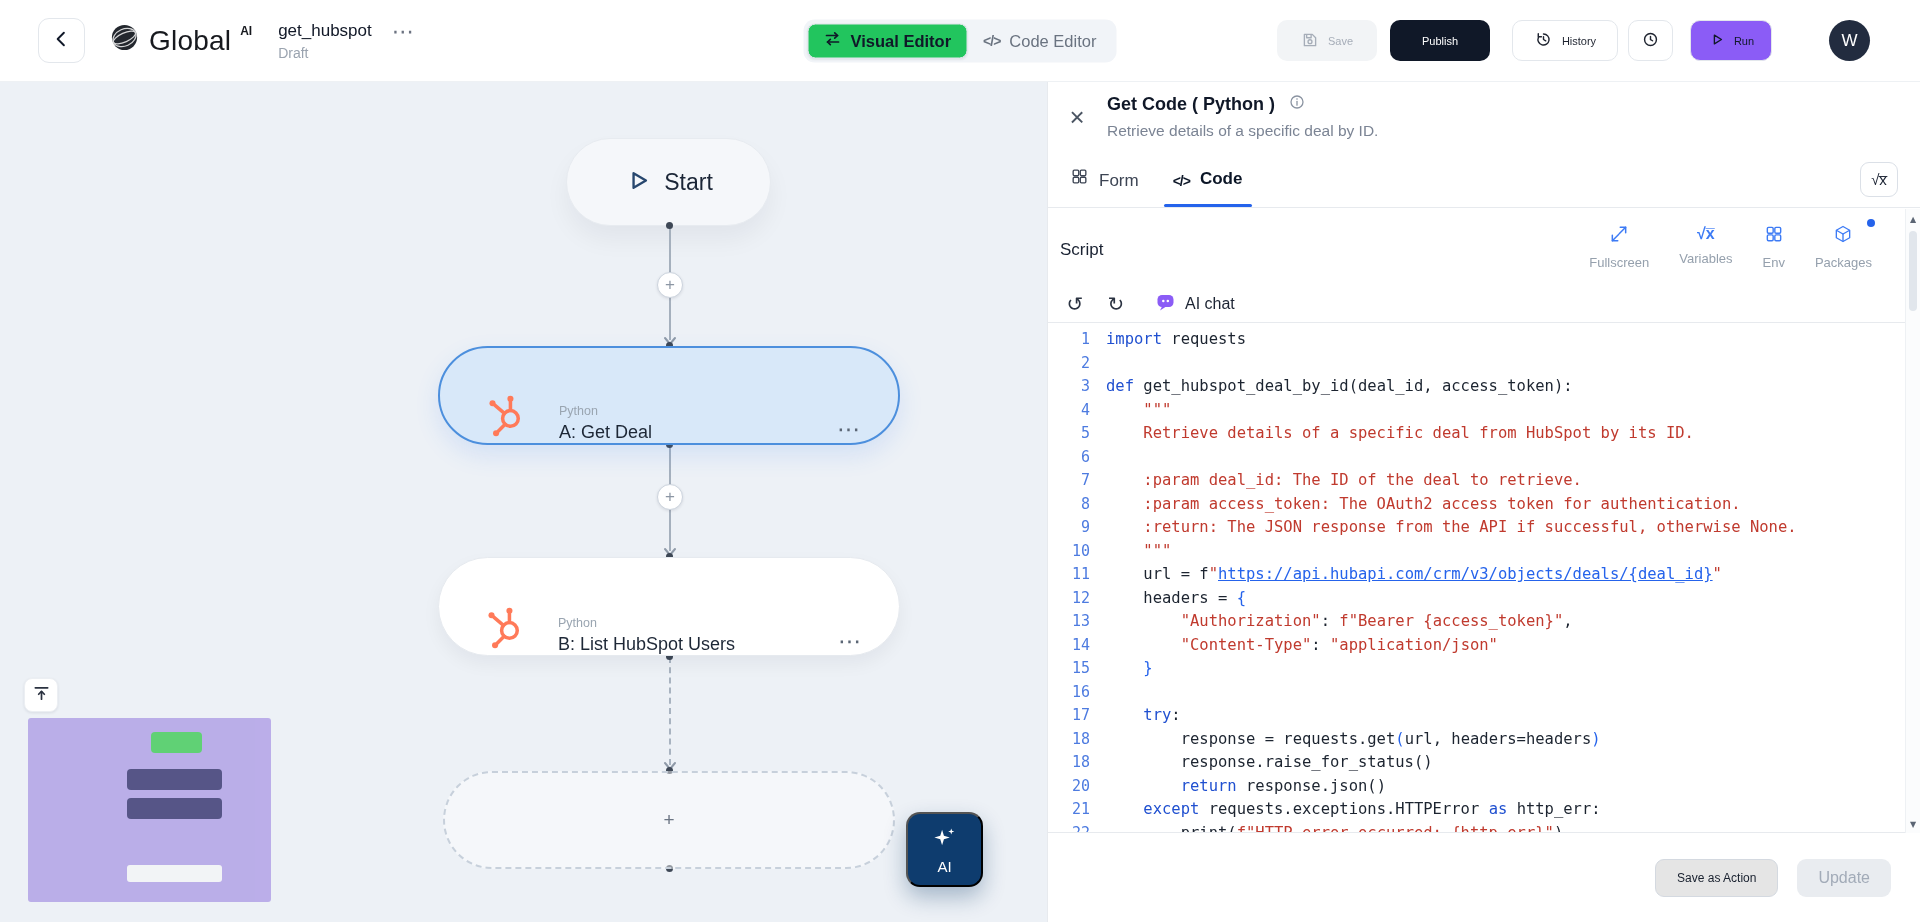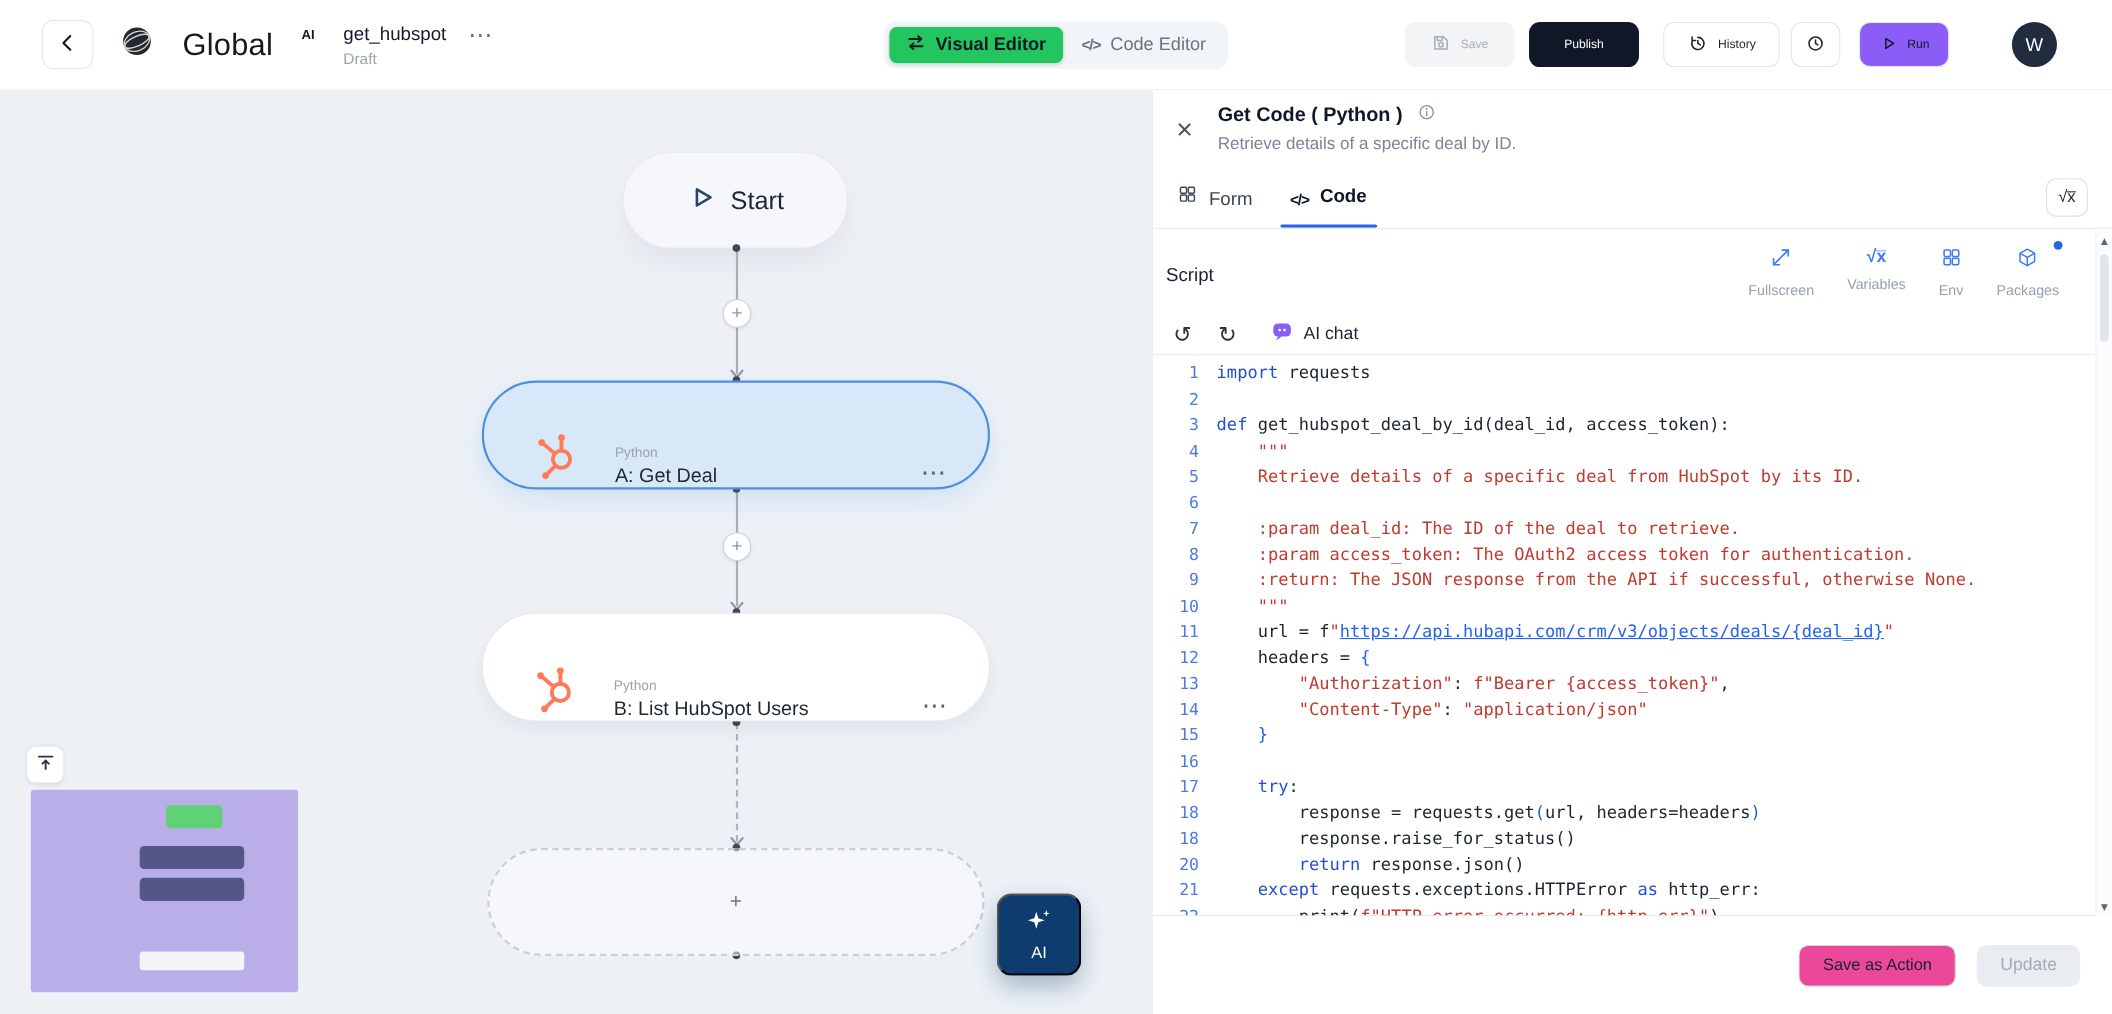--- a/index.html
+++ b/index.html
@@ -6,21 +6,21 @@
   html,body { width:1920px; height:922px; overflow:hidden; background:#fff;
     font-family:"Liberation Sans", sans-serif; }
   .app { position:relative; width:1920px; height:922px; overflow:hidden; }
 
   
   .header { position:absolute; top:0; left:0; width:100%; height:82px; background:#fff;
     border-bottom:1px solid #eef1f4; display:flex; align-items:center; z-index:10; }
   .h-left { display:flex; align-items:center; padding-left:38px; }
   .btn-back { width:47px; height:45px; border:1px solid #e3e7ec; border-radius:11px; background:#fff;
     display:flex; align-items:center; justify-content:center; cursor:pointer; }
-  .logo { display:flex; align-items:flex-start; gap:26px; margin-left:24px; }
+  .logo { display:flex; align-items:flex-start; gap:9px; margin-left:24px; }
   .logo-text { font-size:28px; color:#17191e; font-weight:500; letter-spacing:.2px; line-height:38px; }
   .logo-sup { font-size:12px; font-weight:700; color:#17191e; margin-top:2px; }
   .wf-meta { margin-left:26px; }
   .wf-name { font-size:17px; color:#111827; font-weight:500; }
   .wf-status { font-size:14px; color:#9aa3af; margin-top:4px; }
   .wf-menu { margin-left:20px; margin-bottom:18px; color:#6b7280; font-size:22px; letter-spacing:1px; cursor:pointer; }
   .h-center { position:absolute; left:50%; top:50%; transform:translate(-50%,-50%); }
   .seg { display:flex; align-items:center; background:#f1f4f8; border-radius:11px; padding:4px; height:43px; }
   .seg-btn { display:flex; align-items:center; gap:9px; padding:0 15px; height:35px; border-radius:8px;
     border:1px solid transparent; background:transparent; font-size:16.5px; color:#6a7380; font-weight:500; cursor:pointer;
@@ -122,22 +122,22 @@
 
   .panel-sb { position:absolute; right:0; top:127px; width:15px; height:626px; background:#fbfcfd;
     border-left:1px solid #eef1f4; }
   .sb-arrow { position:absolute; left:0; width:100%; text-align:center; font-size:8px; color:#5b6574;
     font-family:"DejaVu Sans", sans-serif; cursor:pointer; }
   .sb-up { top:6px; } .sb-down { bottom:6px; }
   .sb-thumb { position:absolute; left:3px; top:22px; width:8px; height:80px; background:#e1e6ec; border-radius:4px; cursor:pointer; }
 
   .panel-footer { position:absolute; left:0; bottom:0; width:100%; height:89px; background:#fff;
     display:flex; align-items:center; justify-content:flex-end; gap:19px; padding-right:29px; }
-  .btn-save-action { height:38px; padding:0 21px; border:1px solid #d4d9e0; border-radius:9px; background:#ec4899;
-    font-size:15px; color:#18202e; font-weight:500; cursor:pointer; font-family:inherit; }
+  .btn-save-action { height:38px; padding:0 21px; border:1px solid #d4d9e0; border-radius:9px; background:#e5e5e5;
+    font-size:12px; color:#18202e; font-weight:500; cursor:pointer; font-family:inherit; }
   .btn-update { height:38px; padding:0 21px; border:none; border-radius:9px; background:#e9ecf0; color:#a2abb8;
     font-size:16px; font-weight:500; font-family:inherit; }
 </style>
 </head>
 <body>
 
 <div class="app">
 
   <header class="header">
     <div class="h-left">

